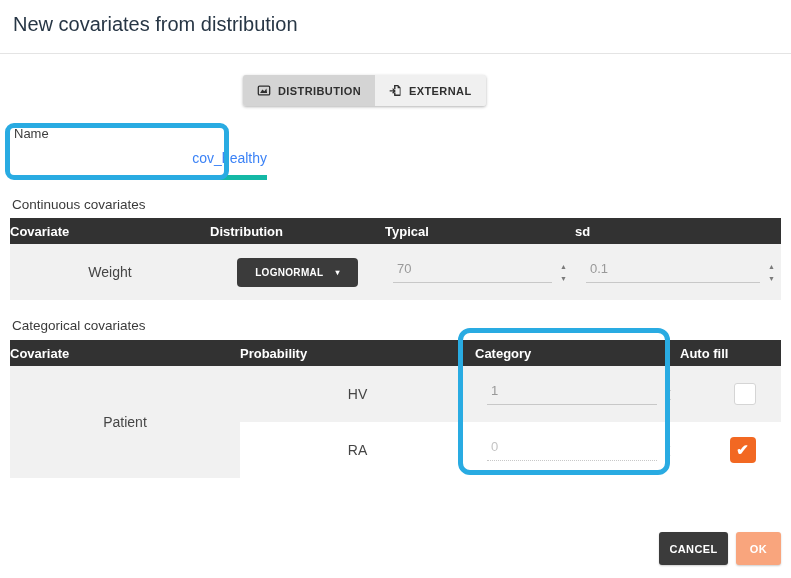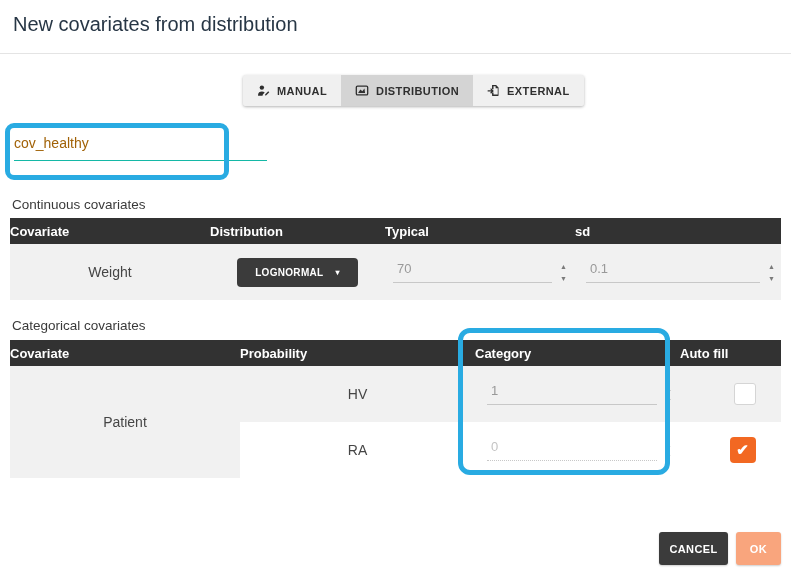--- a/index.html
+++ b/index.html
@@ -22,21 +22,21 @@
   .tab {
     display:flex; align-items:center; gap:7px; padding:0 14px; cursor:pointer;
     font-size:11px; font-weight:700; color:#2f2f2f; letter-spacing:.4px; background:#f0f0f0;
   }
   .tab.active { background:#d4d4d4; }
   .tab svg { display:block; }
 
   
   .name-block { left:14px; top:126px; width:253px; }
   .name-label { font-size:13px; color:#3c3c3c; }
-  .name-value { margin-top:9px; font-size:14px; color:#a16207; padding-bottom:9px; border-bottom:1px solid #14b8a6; }
+  .name-value { margin-top:9px; font-size:14px; color:#3b82f6; padding-bottom:9px; border-bottom:5px solid #14b8a6;text-align:right; }
 
   
   .section-label { font-size:13.5px; color:#3a3a3a; }
 
   
   .tbl { left:10px; width:771px; }
   .thead { display:grid; background:#323232; color:#ffffff; font-size:13px; font-weight:700; height:26px; align-items:center; }
   .thead > div { }
   .cont-cols  { grid-template-columns:200px 175px 190px 206px; }
   .cat-cols   { grid-template-columns:230px 235px 205px 101px; }
@@ -77,30 +77,20 @@
 </style>
 </head>
 <body>
 
 <div id="app">
 
   <div class="abs dialog-title">New covariates from distribution</div>
   <div class="abs title-divider"></div>
 
   <div class="abs tabbar">
-    <div class="tab">
-      <span>
-        <svg width="13" height="13" viewBox="0 0 16 16" fill="#2f2f2f">
-            <circle cx="6" cy="4.4" r="2.7"></circle>
-            <path d="M1.3 13.4c0-2.6 2.1-4.1 4.7-4.1 1.4 0 2.6.4 3.5 1.2l-2.3 2.3-.4 1.6H1.3z"></path>
-            <path d="M10.2 12.6l3.6-3.6 1.3 1.3-3.6 3.6-1.7.4z"></path>
-          </svg>
-      </span>
-      <span>MANUAL</span>
-    </div>
     <div class="tab active">
       <span>
         <svg width="14" height="13" viewBox="0 0 16 16">
             <rect x="1" y="2.6" width="14" height="10.8" rx="1.5" fill="none" stroke="#2f2f2f" stroke-width="1.6"></rect>
             <path d="M3.2 11.2l2.8-4.4 2.4 2 2.6-3.2.8 5.6z" fill="#2f2f2f"></path>
           </svg>
       </span>
       <span>DISTRIBUTION</span>
     </div>
     <div class="tab">
@@ -108,20 +98,21 @@
         <svg width="13" height="13" viewBox="0 0 16 16" fill="#2f2f2f">
             <path d="M6.2 1.2h5l3 3v10a.6.6 0 0 1-.6.6H6.8a.6.6 0 0 1-.6-.6v-3.7h1.8v2.5h5.2V5.1h-2.6V2.9H8v3.6H6.2z"></path>
             <path d="M.8 7.7h4.6L3.9 6.2 5 5.1l3.4 3.4L5 11.9l-1.1-1.1 1.5-1.5H.8z"></path>
           </svg>
       </span>
       <span>EXTERNAL</span>
     </div>
   </div>
 
   <div class="abs name-block">
+    <div class="name-label">Name</div>
     <div class="name-value">cov_healthy</div>
   </div>
   <div class="abs hl-box" style="left:5px; top:123px; width:224px; height:57px;"></div>
 
   <div class="abs section-label" style="left:12px; top:197px;">Continuous covariates</div>
   <div class="abs tbl" style="top:218px;">
     <div class="thead cont-cols">
       <div>Covariate</div>
       <div>Distribution</div>
       <div>Typical</div>

